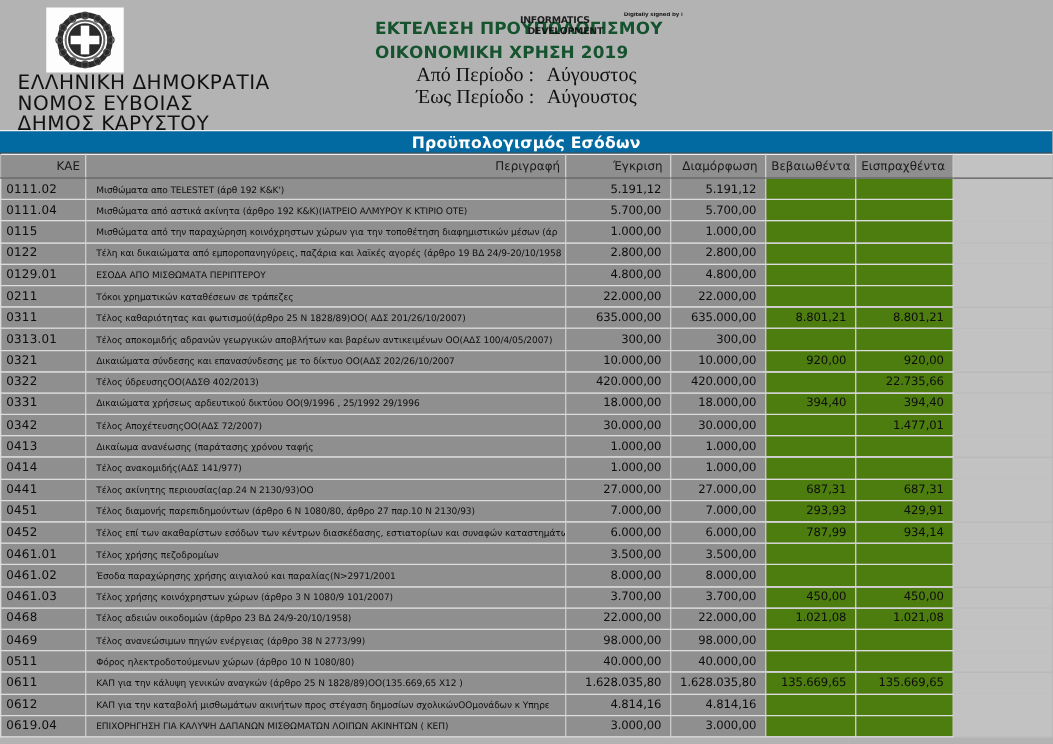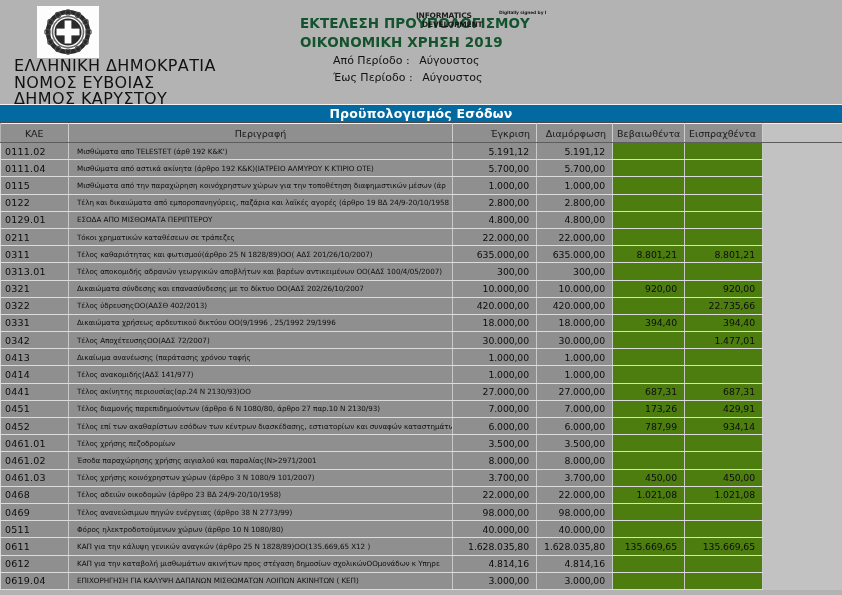--- a/index.html
+++ b/index.html
@@ -73,25 +73,26 @@
   }
   .title-main {
     font-size: 13.5px;
     font-weight: bold;
     letter-spacing: .1px;
     line-height: 19px;
     color: #14532d;
     white-space: nowrap;
   }
   .period-row {
-    font-size: 11px;
+    font-size: 16px;
     line-height: 17px;
     color: #111;
     padding-left: 33px;
     white-space: nowrap;
+    font-family: Liberation Serif, serif;
   }
   .period-row .plabel { display: inline-block; }
   .period-row .pval { margin-left: 6px; }
 
   
   .sig {
     position: absolute;
     left: 416px;
     top: 10px;
     width: 130px;
@@ -170,21 +171,21 @@
   .tbl thead th {
     background: #8f8f8f;
     height: 19px;
     font-size: 9.5px;
     font-weight: normal;
     color: #1a1a1a;
     border-top: 1px solid #efefef;
     border-bottom: 1px solid #5d5d5d;
     border-right: 1px solid #cfcfcf;
     padding: 0 4px;
-    text-align: center;
+    text-align: right;
     white-space: nowrap;
     overflow: hidden;
     box-sizing: border-box;
   }
   .tbl thead th.num { text-align: right; padding-right: 6px; }
   .tbl thead th.pad { background: #c2c2c2; border-right: none; }
 
   .tbl tbody td {
     height: 17.2px;
     background: #8f8f8f;
@@ -439,21 +440,21 @@
           <td class="num">27.000,00</td>
           <td class="num lite">687,31</td>
           <td class="num lite">687,31</td>
           <td class="pad"></td>
         </tr>
         <tr>
           <td class="kae">0451</td>
           <td class="desc">Τέλος διαμονής παρεπιδημούντων (άρθρο 6 Ν 1080/80, άρθρο 27 παρ.10 Ν 2130/93)</td>
           <td class="num">7.000,00</td>
           <td class="num">7.000,00</td>
-          <td class="num lite">173,26</td>
+          <td class="num lite">293,93</td>
           <td class="num lite">429,91</td>
           <td class="pad"></td>
         </tr>
         <tr>
           <td class="kae">0452</td>
           <td class="desc">Τέλος επί των ακαθαρίστων εσόδων των κέντρων διασκέδασης, εστιατορίων και συναφών καταστημάτω</td>
           <td class="num">6.000,00</td>
           <td class="num">6.000,00</td>
           <td class="num lite">787,99</td>
           <td class="num lite">934,14</td>

